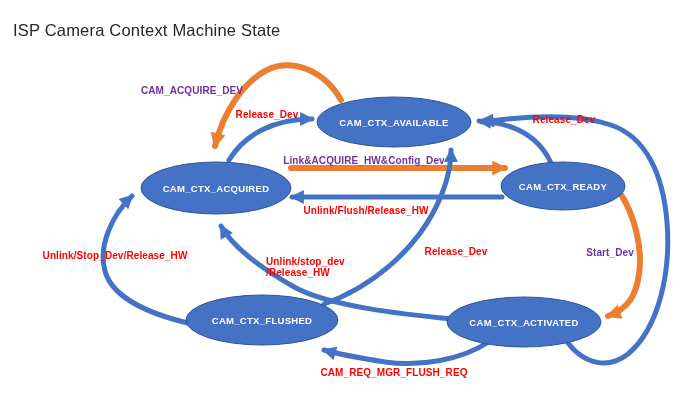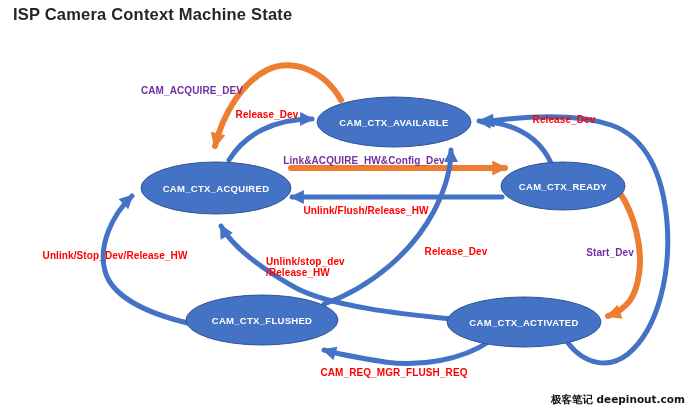--- a/index.html
+++ b/index.html
@@ -1,21 +1,21 @@
 <!DOCTYPE html>
 <html><head>
 <meta charset="utf-8">
 <style>
   html,body{margin:0;padding:0;background:#fff;}
   .stage{
     position:relative;width:690px;height:409px;background:#ffffff;overflow:hidden;
     font-family:"Liberation Sans","DejaVu Sans",sans-serif;
   }
   .page-title{
-    position:absolute;left:13px;top:5px;font-size:16.5px;font-weight:700;
+    position:absolute;left:13px;top:21px;font-size:16.5px;font-weight:400;
     letter-spacing:.2px;color:#262626;white-space:nowrap;
   }
   .diagram-svg{position:absolute;left:0;top:0;}
   .state-label{
     font-size:9.5px;font-weight:bold;fill:#ffffff;letter-spacing:.3px;
     font-family:"Liberation Sans","DejaVu Sans",sans-serif;
   }
   .edge-label{
     font-size:10px;font-weight:bold;letter-spacing:.1px;
     font-family:"Liberation Sans","DejaVu Sans",sans-serif;
@@ -83,14 +83,13 @@
         <text x="564" y="123" text-anchor="middle" class="edge-label" fill="#FF0000">Release_Dev</text>
         <text x="610" y="256" text-anchor="middle" class="edge-label" fill="#7030A0">Start_Dev</text>
         <text x="456" y="255" text-anchor="middle" class="edge-label" fill="#FF0000">Release_Dev</text>
         <text x="266" y="265" text-anchor="start" class="edge-label" fill="#FF0000">Unlink/stop_dev</text>
         <text x="266" y="276" text-anchor="start" class="edge-label" fill="#FF0000">/Release_HW</text>
         <text x="115" y="259" text-anchor="middle" class="edge-label" fill="#FF0000">Unlink/Stop_Dev/Release_HW</text>
         <text x="394" y="376" text-anchor="middle" class="edge-label" fill="#FF0000">CAM_REQ_MGR_FLUSH_REQ</text>
       </g>
   </svg>
 
-  <div class="watermark">极客笔记 deepinout.com</div>
 </div>
 
 </body></html>

